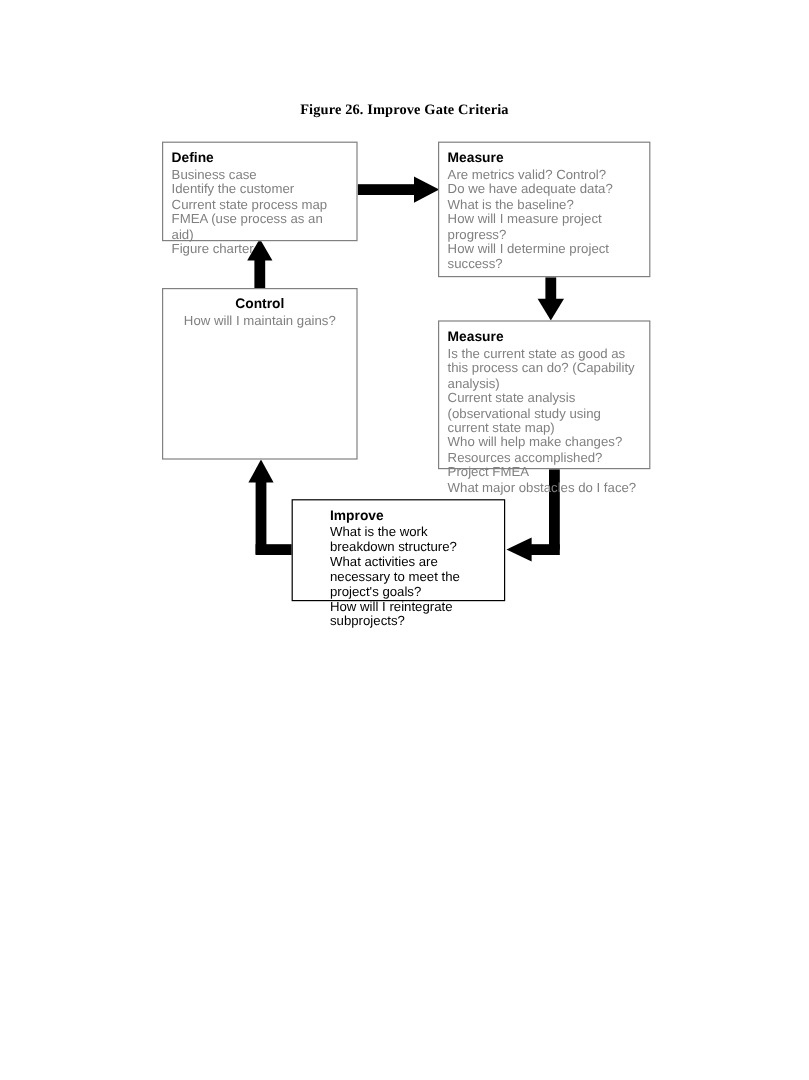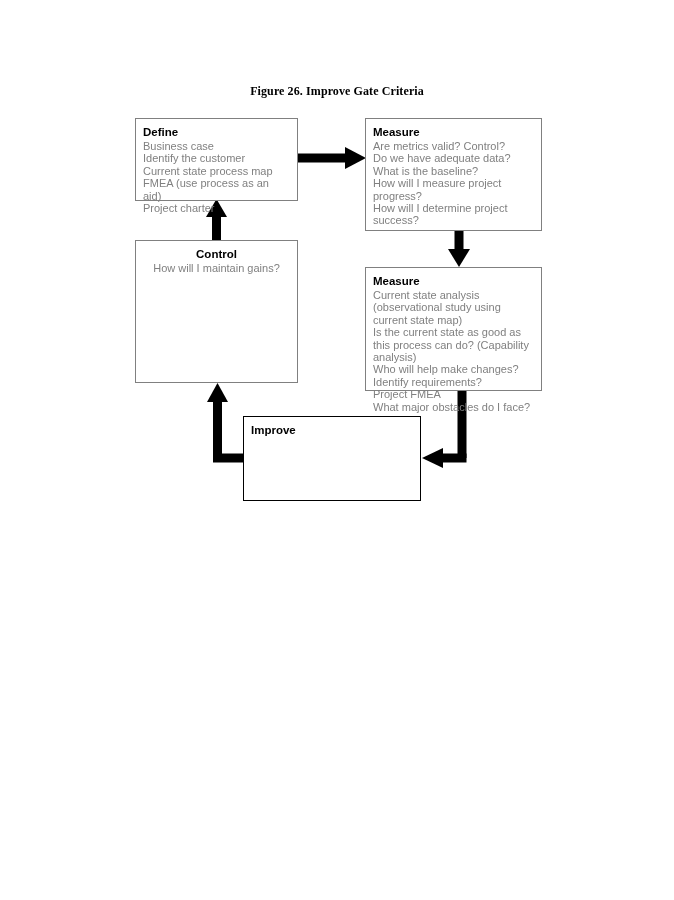--- a/index.html
+++ b/index.html
@@ -77,21 +77,21 @@
   }
   .node-list.dark li {
     color: #000000;
   }
 
   #node-define   { left: 135px; top: 118px; width: 163px; height: 83px; }
   #node-measure1 { left: 365px; top: 118px; width: 177px; height: 113px; }
   #node-control  { left: 135px; top: 240px; width: 163px; height: 143px; text-align: center; }
   #node-measure2 { left: 365px; top: 267px; width: 177px; height: 124px; }
   #node-improve  { left: 243px; top: 416px; width: 178px; height: 85px;
-                   background: #ffffff; border: 1px solid #000000; }
+                   background: #ffffff; border: 1px solid #000000; padding-left: 24px; }
 
   
   .arrow-svg {
     position: absolute;
     left: 0;
     top: 0;
     width: 674px;
     height: 560px;
     z-index: 2;
     pointer-events: none;
@@ -149,21 +149,21 @@
     </svg>
 
     <div class="node" id="node-define">
       <div class="node-inner">
         <div class="node-title dark">Define</div>
         <ul class="node-list">
           <li>Business case</li>
           <li>Identify the customer</li>
           <li>Current state process map</li>
           <li>FMEA (use process as an aid)</li>
-          <li>Project charter</li>
+          <li>Figure charter</li>
         </ul>
       </div>
     </div>
 
     <div class="node" id="node-measure1">
       <div class="node-inner">
         <div class="node-title dark">Measure</div>
         <ul class="node-list">
           <li>Are metrics valid? Control?</li>
           <li>Do we have adequate data?</li>
@@ -180,32 +180,37 @@
         <ul class="node-list">
           <li>How will I maintain gains?</li>
         </ul>
       </div>
     </div>
 
     <div class="node" id="node-measure2">
       <div class="node-inner">
         <div class="node-title dark">Measure</div>
         <ul class="node-list">
+          <li>Is the current state as good as this process can do? (Capability analysis)</li>
           <li>Current state analysis (observational study using current state map)</li>
-          <li>Is the current state as good as this process can do? (Capability analysis)</li>
           <li>Who will help make changes?</li>
-          <li>Identify requirements?</li>
+          <li>Resources accomplished?</li>
           <li>Project FMEA</li>
           <li>What major obstacles do I face?</li>
         </ul>
       </div>
     </div>
 
     <div class="node" id="node-improve">
       <div class="node-inner">
         <div class="node-title dark">Improve</div>
+        <ul class="node-list dark">
+          <li>What is the work breakdown structure?</li>
+          <li>What activities are necessary to meet the project's goals?</li>
+          <li>How will I reintegrate subprojects?</li>
+        </ul>
       </div>
     </div>
 
   </div>
 
 
 </div>
 
 </body></html>

